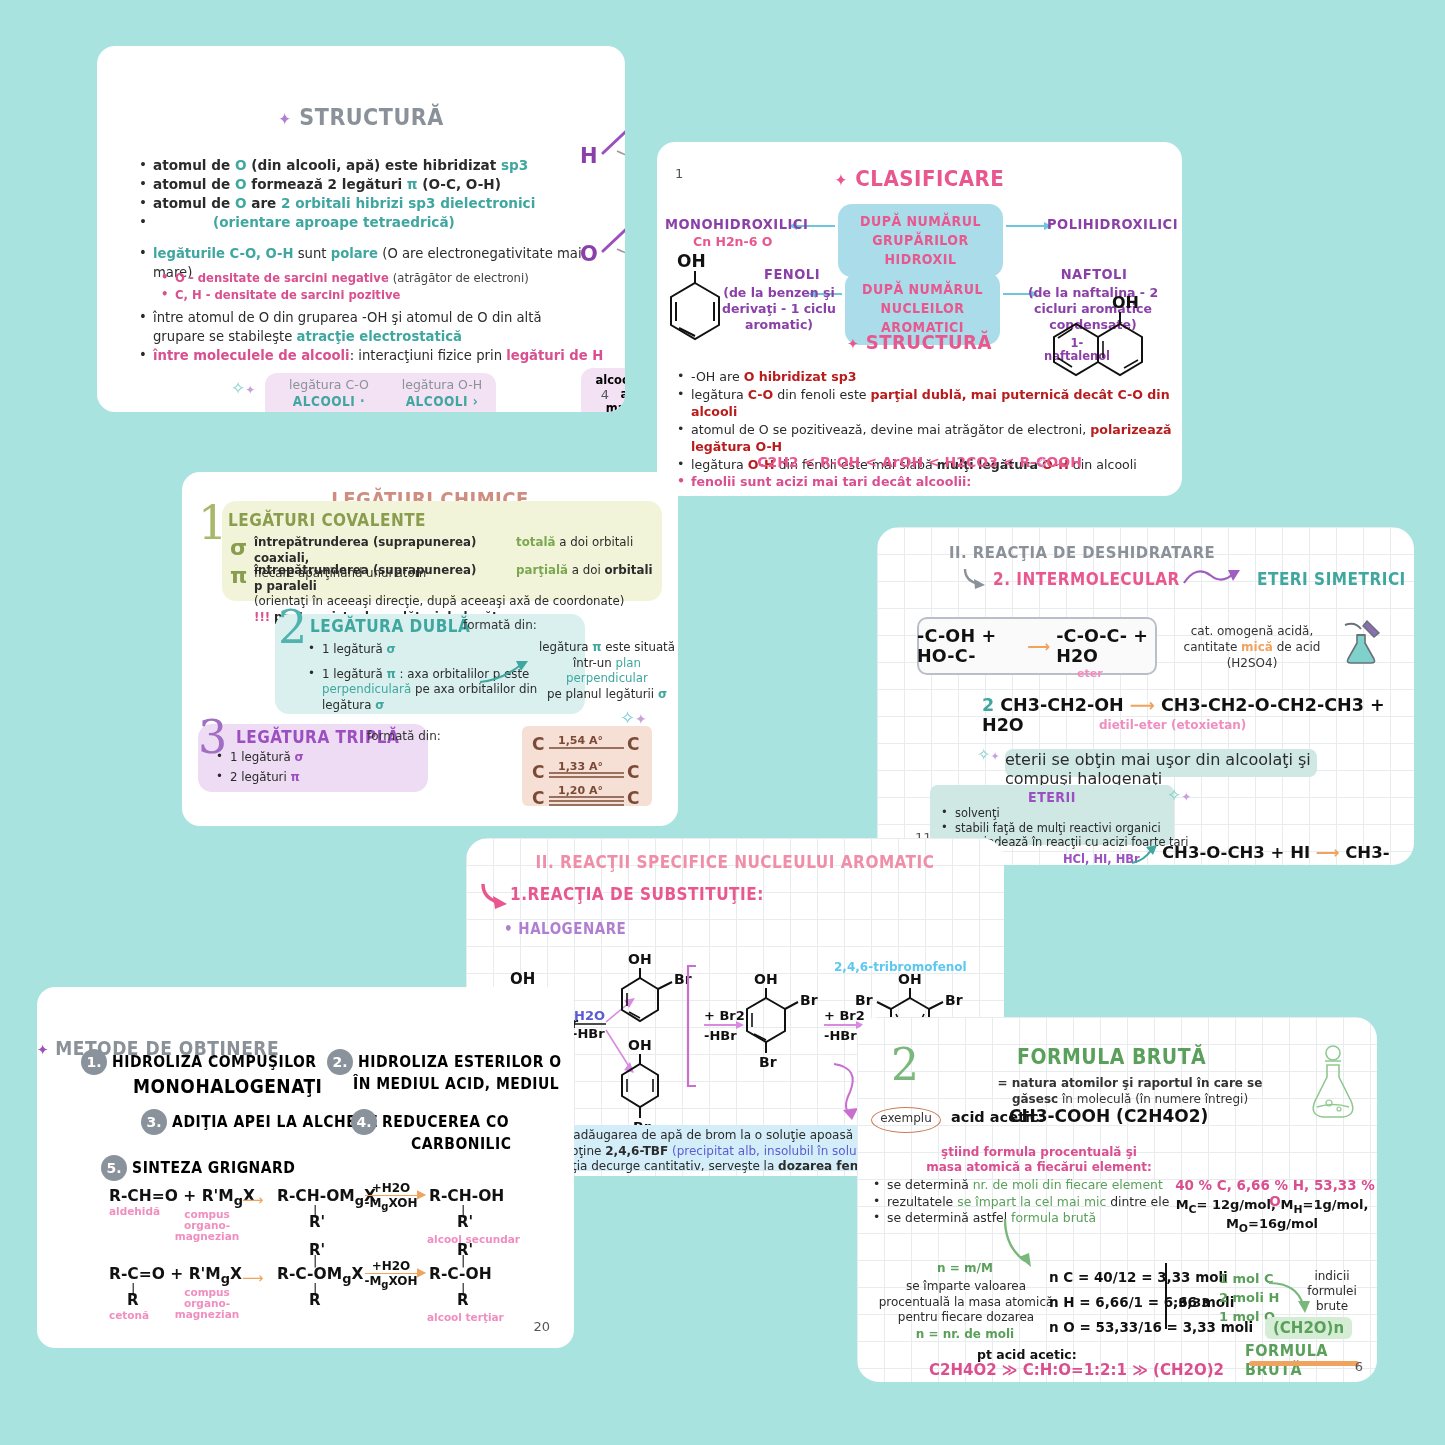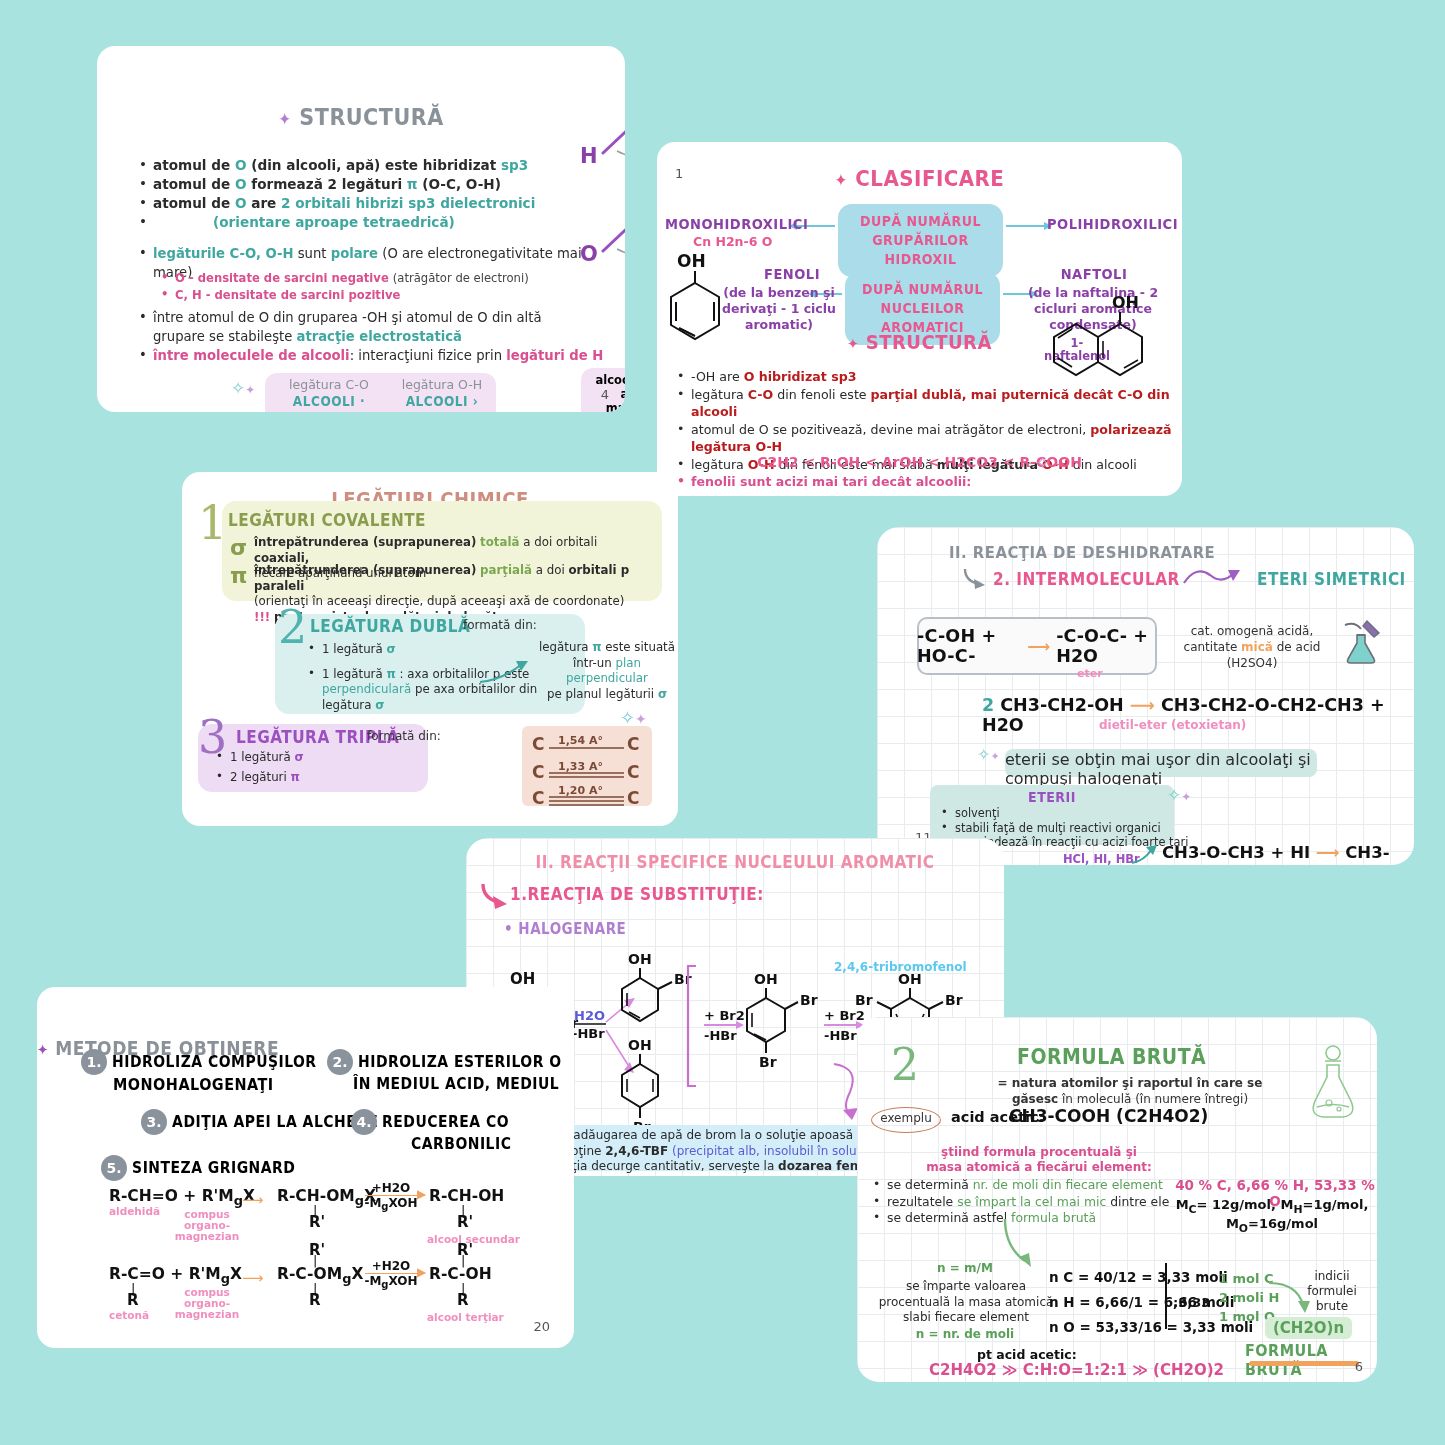--- a/index.html
+++ b/index.html
@@ -24,21 +24,21 @@
     border-radius:22px;
   }
   .hdr{
     font-family:"DejaVu Sans Condensed","Liberation Sans Narrow","Liberation Sans",sans-serif;
     font-weight:bold; letter-spacing:.5px; text-transform:uppercase;
   }
   ul{ list-style:none; }
   li{ position:relative; padding-left:16px; }
   li:before{ content:"•"; position:absolute; left:2px; top:-1px; }
   .teal{ color:#3fa7a0; } .purple{ color:#9b4fc0; }
-  .vio{ color:#b91c1c; } .grn{ color:#7ba84f; } .dgrn{ color:#5aa05a; }
+  .vio{ color:#b91c1c; } .grn{ color:#7ba84f;margin-left:36px; } .dgrn{ color:#5aa05a; }
   .org{ color:#f0a35e; } .gry{ color:#8a9199; }
   .mag{ color:#d94f8f; } .b{ font-weight:bold; }
   .pg{ position:absolute; color:#555; font-size:13px; }
   .chip{ border-radius:14px; padding:6px 12px; }
   svg{ overflow:visible; }
   .spk{ position:absolute; pointer-events:none; }
 
   
   #c1{ left:97px; top:46px; width:528px; height:366px; }
   #c1 .t{ position:absolute; left:0; right:0; top:58px; text-align:center; font-size:23px; color:#8a9199; }
@@ -437,21 +437,21 @@
 
 <div class="card" id="c6">
   <div class="hdr" style="position:absolute;left:0;right:8px;top:22px;text-align:left;font-size:19px;color:#8a9199;margin-top:28px;">
     <span style="color:#9b4fc0;font-size:15px">✦</span>
     <span>METODE DE OBŢINERE</span>
   </div>
 
   <div style="position:absolute;left:44px;top:62px;width:240px;">
     <span style="display:inline-block;width:26px;height:26px;border-radius:50%;background:#8a939c;color:#fff;text-align:center;line-height:26px;font-size:14px;font-weight:bold;vertical-align:middle;">1.</span>
     <span class="hdr" style="font-size:15.5px;vertical-align:middle;">HIDROLIZA COMPUŞILOR</span>
-    <div class="hdr" style="font-size:16px;margin-left:32px;">MONOHALOGENAŢI</div>
+    <div class="hdr" style="font-size:19px;margin-left:52px;">MONOHALOGENAŢI</div>
   </div>
   <div style="position:absolute;left:290px;top:62px;width:250px;">
     <span style="display:inline-block;width:26px;height:26px;border-radius:50%;background:#8a939c;color:#fff;text-align:center;line-height:26px;font-size:14px;font-weight:bold;vertical-align:middle;">2.</span>
     <span class="hdr" style="font-size:15.5px;vertical-align:middle;">HIDROLIZA ESTERILOR O</span>
     <div class="hdr" style="font-size:15.5px;margin-left:26px;">ÎN MEDIUL ACID, MEDIUL</div>
   </div>
   <div style="position:absolute;left:104px;top:122px;">
     <span style="display:inline-block;width:26px;height:26px;border-radius:50%;background:#8a939c;color:#fff;text-align:center;line-height:26px;font-size:14px;font-weight:bold;vertical-align:middle;">3.</span>
     <span class="hdr" style="font-size:15.5px;vertical-align:middle;">ADIŢIA APEI LA ALCHENE</span>
   </div>
@@ -553,21 +553,21 @@
 
   <svg width="60" height="60" style="position:absolute;left:142px;top:200px;">
     <path d="M6 2 Q6 30 26 44" stroke="#79b77a" fill="none" stroke-width="2.4"></path>
       <polygon points="32,50 20,40 30,36" fill="#79b77a"></polygon>
   </svg>
 
   <div style="position:absolute;left:28px;top:244px;width:160px;text-align:center;font-size:12px;font-weight:bold;color:#5aa05a;">n = m/M</div>
   <div style="position:absolute;left:14px;top:262px;width:190px;text-align:center;font-size:12px;line-height:15.5px;color:#2b2b2b;">
     <div>se împarte valoarea</div>
     <div>procentuală la masa atomică</div>
-    <div>slabi fiecare element</div>
+    <div>pentru fiecare dozarea</div>
   </div>
   <div style="position:absolute;left:28px;top:310px;width:160px;text-align:center;font-size:12px;font-weight:bold;color:#5aa05a;">n = nr. de moli</div>
 
   <div style="position:absolute;left:192px;top:248px;font-size:13.5px;font-weight:bold;line-height:25px;color:#111;">
     <div>n C = 40/12 = 3,33 moli</div>
     <div>n H = 6,66/1 = 6,66 moli</div>
     <div>n O = 53,33/16 = 3,33 moli</div>
   </div>
   <div style="position:absolute;left:308px;top:246px;width:1.5px;height:66px;background:#111;"></div>
   <div style="position:absolute;left:316px;top:278px;font-size:13px;font-weight:bold;color:#111;">:3,33</div>

